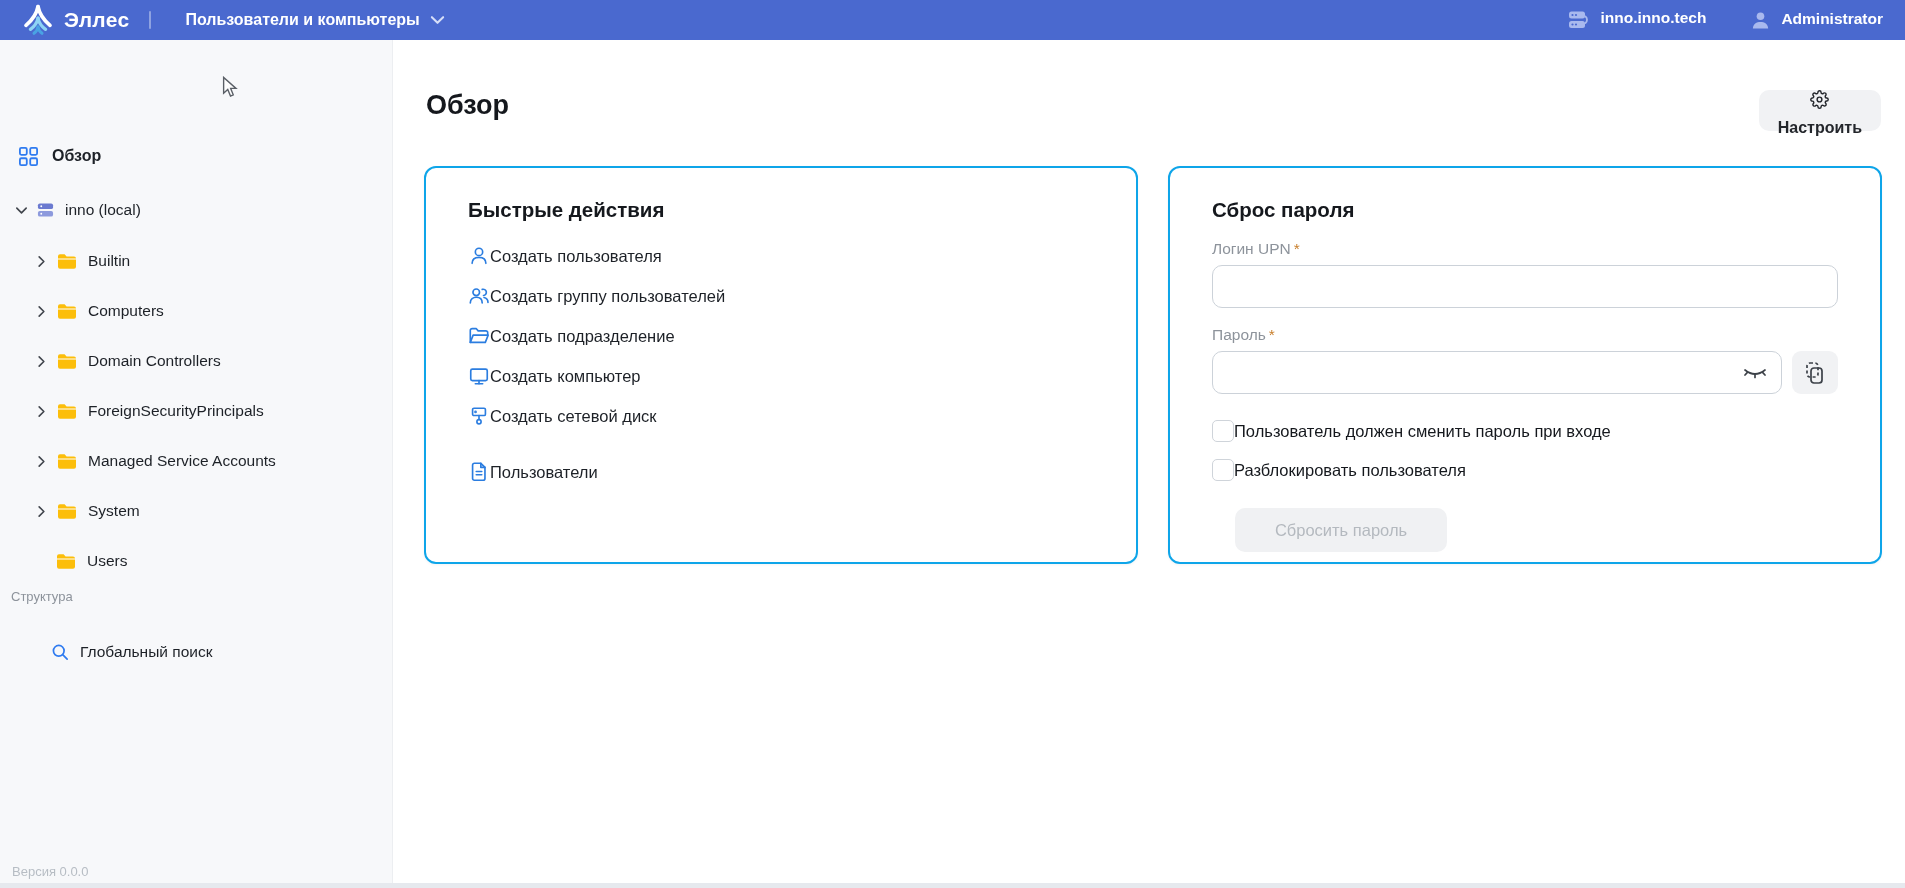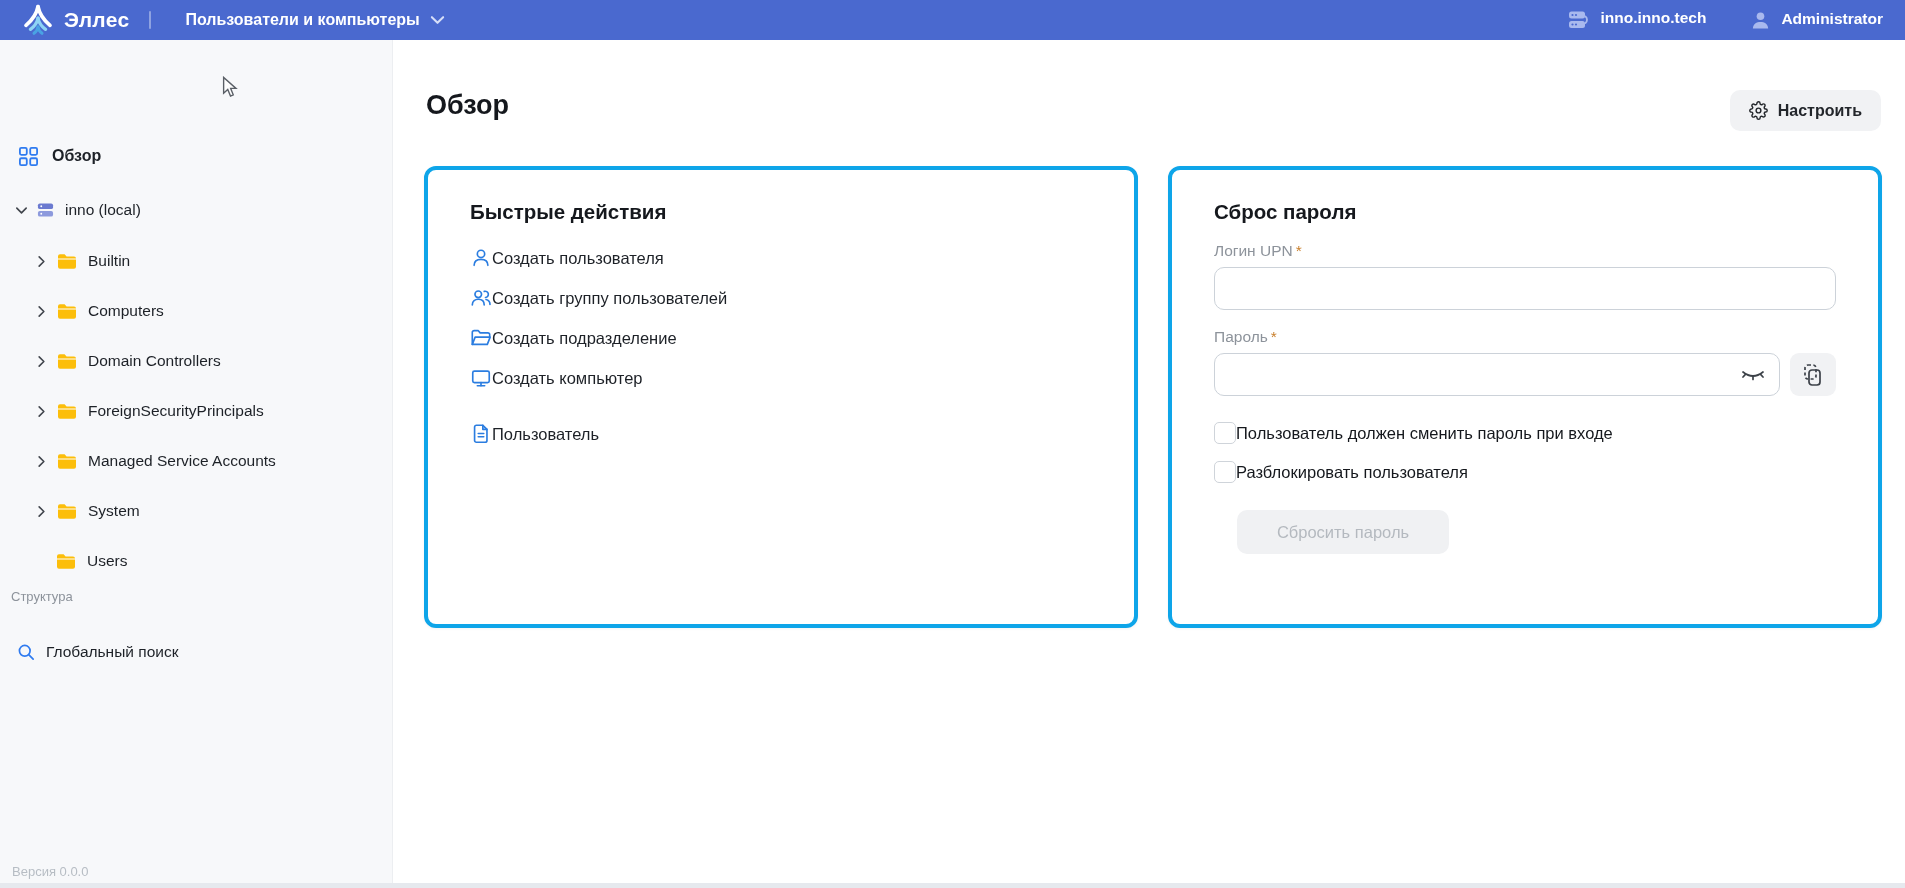--- a/index.html
+++ b/index.html
@@ -29,36 +29,36 @@
               display:flex; align-items:center; cursor:pointer; }
   .side-row .lbl { font-size:15.5px; color:#1d2127; }
   .overview-row { padding-left:18px; gap:13px; }
   .overview-row .lbl { font-weight:600; font-size:16px; }
   .root-row { padding-left:14px; gap:8px; }
   .root-row .lbl { margin-left:3px; }
   .tree-row { padding-left:34px; gap:8px; }
   .tree-row .lbl { margin-left:3px; }
   .tree-row.no-chevron { padding-left:56px; }
   .section-label { position:absolute; left:11px; font-size:13px; color:#8d939b; }
-  .search-row { padding-left:16px; gap:10px; }
+  .search-row { padding-left:16px; gap:10px;margin-left:34px; }
   .version { position:absolute; left:12px; bottom:9px; font-size:13px;
              color:#b7bdc4; }
 
   
   .main { position:absolute; top:40px; left:394px; width:1511px; height:848px;
           background:#fff; }
   .page-title { position:absolute; top:50px; left:32px; font-size:27px;
                 font-weight:700; color:#15181d; }
   .configure-btn { position:absolute; top:50px; right:24px; height:41px;
                    display:flex; align-items:center; gap:10px; padding:0 19px;
                    background:#f1f2f4; border:none; border-radius:10px;
                    font-family:inherit; font-size:16px; font-weight:600;
-                   color:#23262b; cursor:pointer; }
+                   color:#23262b; cursor:pointer;flex-direction:column; }
   .cards { position:absolute; top:126px; left:30px; display:flex; gap:30px; }
-  .card { width:714px; height:462px; background:#fff; border:4px solid #0ea5e9;
+  .card { width:714px; height:398px; background:#fff; border:2px solid #0ea5e9;
           border-radius:12px; box-shadow:0 1px 3px rgba(20,30,50,.05);
           padding:30px 42px; }
   .card-title { font-size:20.5px; font-weight:700; color:#15181d;
                 margin-bottom:14px; }
 
   
   .qa-item { height:40px; display:flex; align-items:center; 
              cursor:pointer; }
   .qa-item .lbl { font-size:16.5px; color:#1d2127; font-weight:500; }
   .qa-docs { margin-top:16px; }
@@ -346,31 +346,42 @@
         <span>
           <svg width="22" height="22" viewBox="0 0 24 24" fill="none" stroke="#2b7de0" stroke-width="1.8" stroke-linecap="round" stroke-linejoin="round">
             <rect x="3" y="4.5" width="18" height="12.5" rx="1.8"></rect>
             <line x1="12" y1="17" x2="12" y2="20.5"></line>
             <line x1="8" y1="20.5" x2="16" y2="20.5"></line>
           </svg>
         </span>
         <span class="lbl">Создать компьютер</span>
       </div>
 
+      <div class="qa-item">
+        <span>
+          <svg width="22" height="22" viewBox="0 0 24 24" fill="none" stroke="#2b7de0" stroke-width="1.8" stroke-linecap="round" stroke-linejoin="round">
+            <rect x="5" y="3.5" width="14" height="8" rx="1.5"></rect>
+            <circle cx="8.2" cy="7.5" r="0.6" fill="#2b7de0"></circle>
+            <line x1="12" y1="11.5" x2="12" y2="15.8"></line>
+            <circle cx="12" cy="18.3" r="2.3"></circle>
+          </svg>
+        </span>
+        <span class="lbl">Создать сетевой диск</span>
+      </div>
 
       <div class="qa-item qa-docs">
         <span>
           <svg width="22" height="22" viewBox="0 0 24 24" fill="none" stroke="#2b7de0" stroke-width="1.8" stroke-linecap="round" stroke-linejoin="round">
             <path d="M7 2.5 h7 l4.5 4.5 v12 a2 2 0 0 1 -2 2 h-9.5 a2 2 0 0 1 -2 -2 v-14.5 a2 2 0 0 1 2 -2 z"></path>
             <polyline points="14,2.5 14,7 18.5,7"></polyline>
             <line x1="9" y1="11.5" x2="15" y2="11.5"></line>
             <line x1="9" y1="15" x2="15" y2="15"></line>
           </svg>
         </span>
-        <span class="lbl">Пользователь</span>
+        <span class="lbl">Пользователи</span>
       </div>
     </section>
 
     <section class="card">
       <h2 class="card-title">Сброс пароля</h2>
 
       <div class="field-label"><span>Логин UPN</span><span class="req">*</span></div>
       <input class="text-input" type="text" value="" style="">
 
       <div class="field-label"><span>Пароль</span><span class="req">*</span></div>

